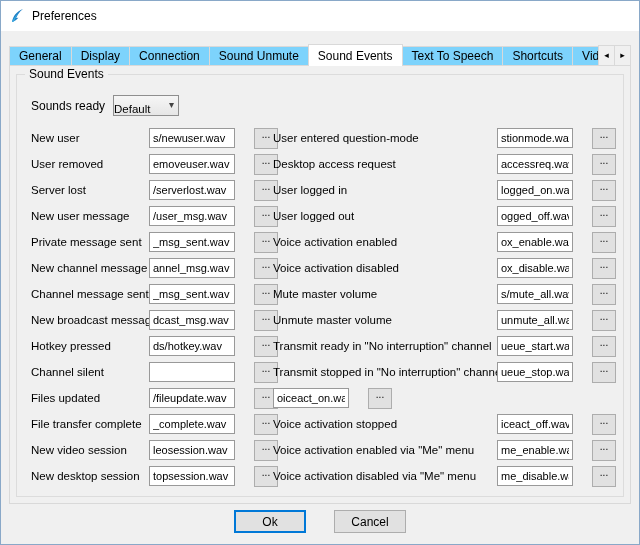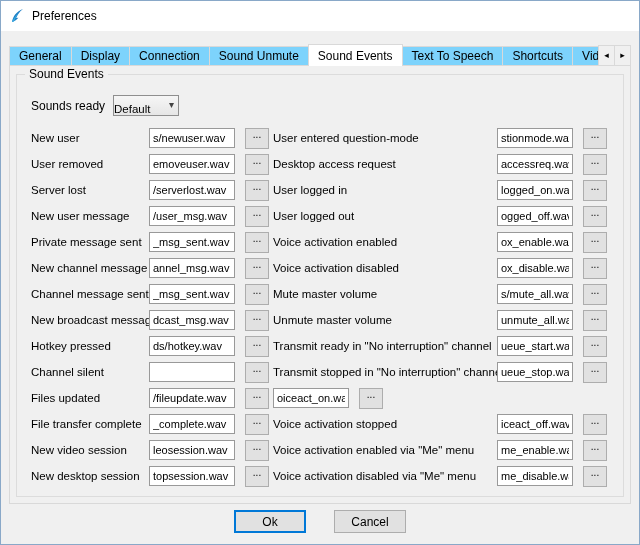--- a/index.html
+++ b/index.html
@@ -41,21 +41,21 @@
   
   .col{position:absolute;top:50px;}
   #col-left{left:14px;}
   #col-right{left:256px;}
   .event-row{height:26px;display:flex;align-items:center;}
   .ev-label{font-size:11.5px;color:#000;white-space:nowrap;overflow:hidden;flex:0 0 auto;}
   #col-left .ev-label{width:118px;}
   #col-right .ev-label{width:224px;}
   .ev-input{box-sizing:border-box;height:20px;border:1px solid #999;background:#fff;
     font-family:"Liberation Sans",sans-serif;font-size:11px;padding:0 3px;
-    margin-right:10px;flex:0 0 auto;}
+    margin-right:19px;flex:0 0 auto;}
   #col-left .ev-input{width:86px;}
   #col-right .ev-input{width:76px;}
   .browse-btn{box-sizing:border-box;width:24px;height:21px;background:#e1e1e1;
     border:1px solid #adadad;font-size:10px;line-height:10px;padding:0 0 6px 0;
     color:#000;flex:0 0 auto;}
   
   .footer{position:absolute;bottom:11px;left:0;right:0;display:flex;
     justify-content:center;gap:28px;}
   .btn{box-sizing:border-box;width:72px;height:23px;background:#e1e1e1;
     border:1px solid #adadad;font-family:"Liberation Sans",sans-serif;

